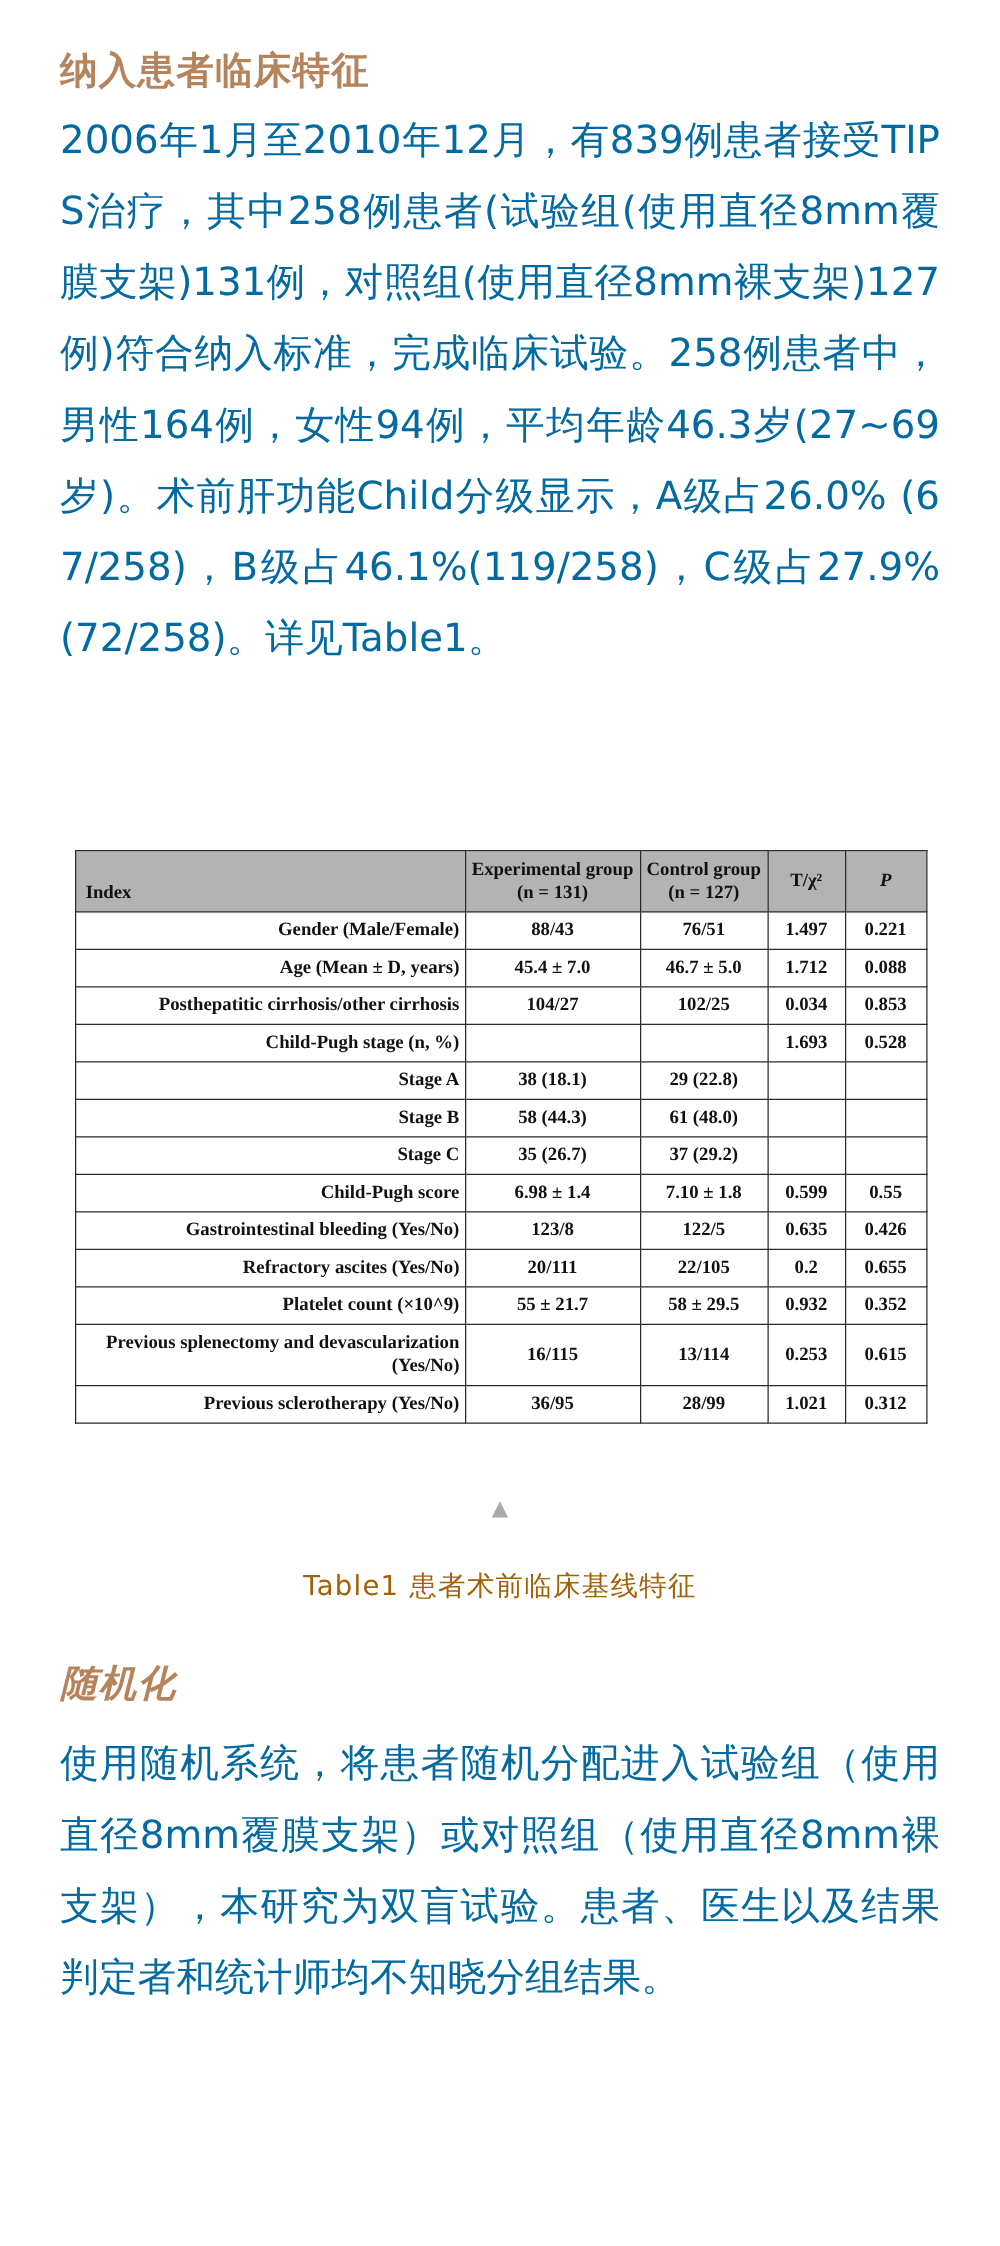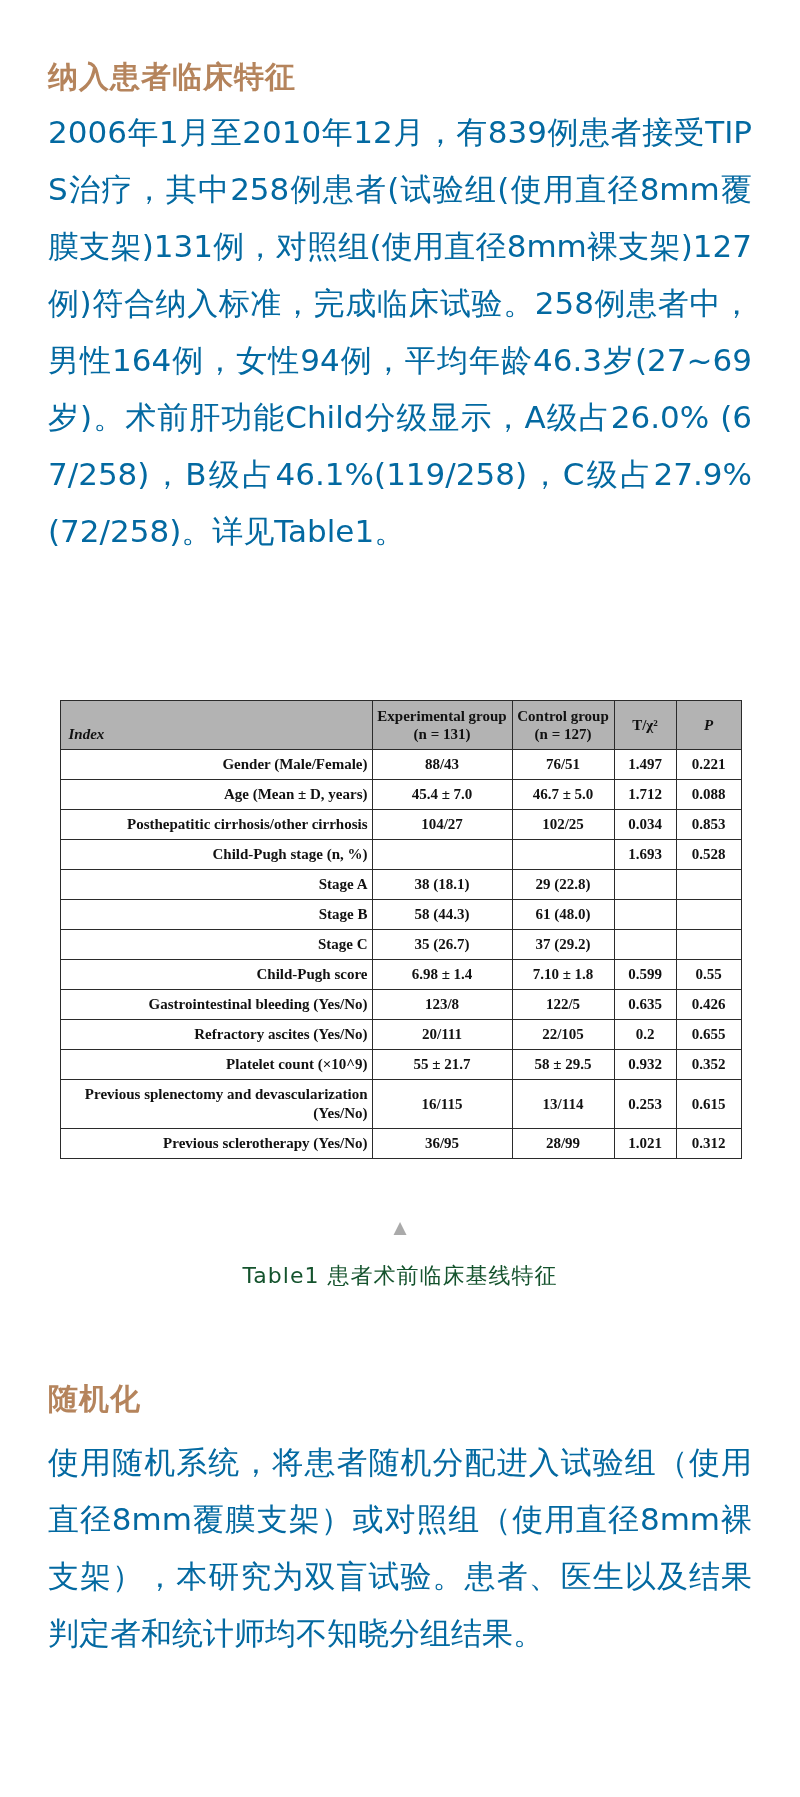--- a/index.html
+++ b/index.html
@@ -5,66 +5,66 @@
   * { margin: 0; padding: 0; box-sizing: border-box; }
   html, body { background: #ffffff; }
   body {
     width: 800px; height: 1797px; overflow: hidden;
     font-family: "DejaVu Sans", "Liberation Sans", sans-serif;
     position: relative;
   }
   .content { padding: 40px 48px 0 48px; }
   .heading {
     font-size: 30px; font-weight: 700; color: #b5845c;
-    letter-spacing: 1px; line-height: 34px; margin-top: 20px;
+    letter-spacing: 1px; line-height: 34px;
   }
   .para {
     margin-top: 10px;
     font-size: 31px; line-height: 57px; color: #0369a1;
     text-align: justify; word-break: break-all;
   }
   .para2 { margin-top: 18px; }
-  .heading2 { margin-top: 91px; }
+  .heading2 { margin-top: 46px; font-style: italic; }
 
   
   .tablewrap { margin: 140px auto 0 auto; width: 681px; }
   table.baseline {
     width: 100%; border-collapse: collapse; table-layout: fixed;
     font-family: "Liberation Serif", "DejaVu Serif", serif;
     color: #111111;
   }
   table.baseline th, table.baseline td {
     border: 1.6px solid #2b2b2b;
   }
   table.baseline thead th {
     background: #b3b3b3;
     font-size: 15px; font-weight: 700; line-height: 18px;
     padding: 6px 3px; text-align: center; vertical-align: middle;
   }
   table.baseline thead th.h-index {
-    text-align: left; vertical-align: bottom; padding-left: 8px; font-style: italic;
+    text-align: left; vertical-align: bottom; padding-left: 8px;
   }
   table.baseline thead th.h-p { font-style: italic; }
   table.baseline td {
     font-size: 15px; font-weight: 700; line-height: 19px;
     padding: 5px 4px; text-align: center; vertical-align: middle;
     background: #ffffff;
   }
   table.baseline td.row-label { text-align: right; padding-left: 8px; }
   table.baseline tr.indent td.row-label { padding-left: 32px; font-family: Liberation Serif, serif; }
 
   
   .tcollapse {
     margin-top: 58px; text-align: center;
     font-size: 17px; color: #aaaaaa; line-height: 20px;
   }
   .tcollapse span { cursor: pointer; }
   .tcaption {
-    margin-top: 24px; text-align: center;
-    font-size: 22px; color: #14532d; letter-spacing: 1px; line-height: 30px;
+    margin-top: 38px; text-align: center;
+    font-size: 22px; color: #a16207; letter-spacing: 1px; line-height: 30px;
   }
 </style>
 </head>
 <body>
 
 <div class="content">
 
   <div class="heading">纳入患者临床特征</div>
 
   <div class="para">2006年1月至2010年12月，有839例患者接受TIPS治疗，其中258例患者(试验组(使用直径8mm覆膜支架)131例，对照组(使用直径8mm裸支架)127例)符合纳入标准，完成临床试验。258例患者中，男性164例，女性94例，平均年龄46.3岁(27~69岁)。术前肝功能Child分级显示，A级占26.0% (67/258)，B级占46.1%(119/258)，C级占27.9% (72/258)。详见Table1。</div>

